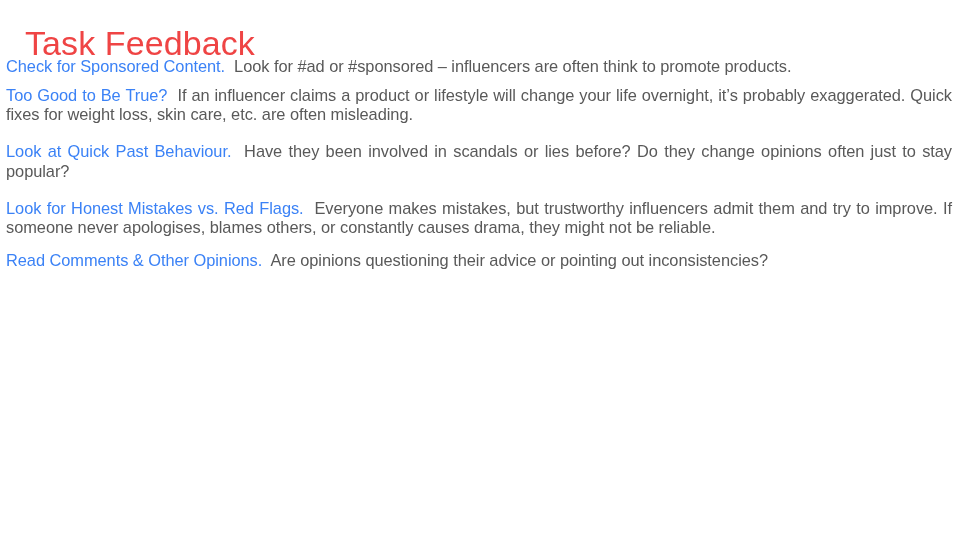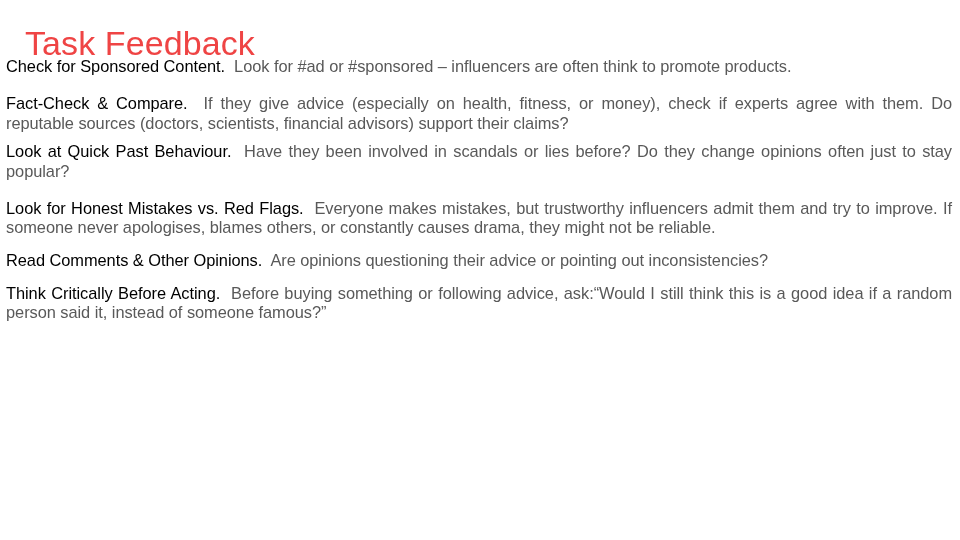--- a/index.html
+++ b/index.html
@@ -44,58 +44,57 @@
     padding: 0;
     font-size: 16.4px;
     line-height: 19.7px;
     color: #595959;
     text-align: justify;
     text-justify: inter-word;
     letter-spacing: -0.05px;
     word-spacing: 0px;
   }
   .para .lead {
-    color: #000000;
+    color: #3b82f6;
   }
   
   .gap-sm { height: 8.5px; }
   .gap-md { height: 9px; }
   .gap-lg { height: 13px; }
 </style>
 </head>
 <body>
 
 <div id="slide">
 
   <h1 id="slide-title">Task Feedback</h1>
 
   <div id="body-block">
 
     <p class="para"><span class="lead">Check for Sponsored Content.</span><span>&nbsp; </span><span>Look for #ad or #sponsored – influencers are often think to promote products.</span></p>
 
     <div class="gap-md"></div>
 
+    <p class="para"><span class="lead">Too Good to Be True?</span><span>&nbsp; </span><span>If an influencer claims a product or lifestyle will change your life overnight, it’s probably exaggerated.  Quick fixes for weight loss, skin care, etc. are often misleading.</span></p>
 
     <div class="gap-sm"></div>
 
-    <p class="para"><span class="lead">Fact-Check &amp; Compare.</span><span>&nbsp; </span><span>If they give advice (especially on health, fitness, or money), check if experts agree with them.  Do reputable sources (doctors, scientists, financial advisors) support their claims?</span></p>
 
     <div class="gap-sm"></div>
 
     <p class="para"><span class="lead">Look at Quick Past Behaviour.</span><span>&nbsp; </span><span>Have they been involved in scandals or lies before?  Do they change opinions often just to stay popular?</span></p>
 
     <div class="gap-sm"></div>
 
 
     <div class="gap-sm"></div>
 
     <p class="para"><span class="lead">Look for Honest Mistakes vs. Red Flags.</span><span>&nbsp; </span><span>Everyone makes mistakes, but trustworthy influencers admit them and try to improve.  If someone never apologises, blames others, or constantly causes drama, they might not be reliable.</span></p>
 
     <div class="gap-lg"></div>
 
     <p class="para"><span class="lead">Read Comments &amp; Other Opinions.</span><span>&nbsp; </span><span>Are opinions questioning their advice or pointing out inconsistencies?</span></p>
 
     <div class="gap-lg"></div>
 
-    <p class="para"><span class="lead">Think Critically Before Acting.</span><span>&nbsp;&nbsp;</span><span>Before buying something or following advice, ask:“Would I still think this is a good idea if a random person said it, instead of someone famous?”</span></p>
 
   </div>
 </div>
 
 </body></html>

